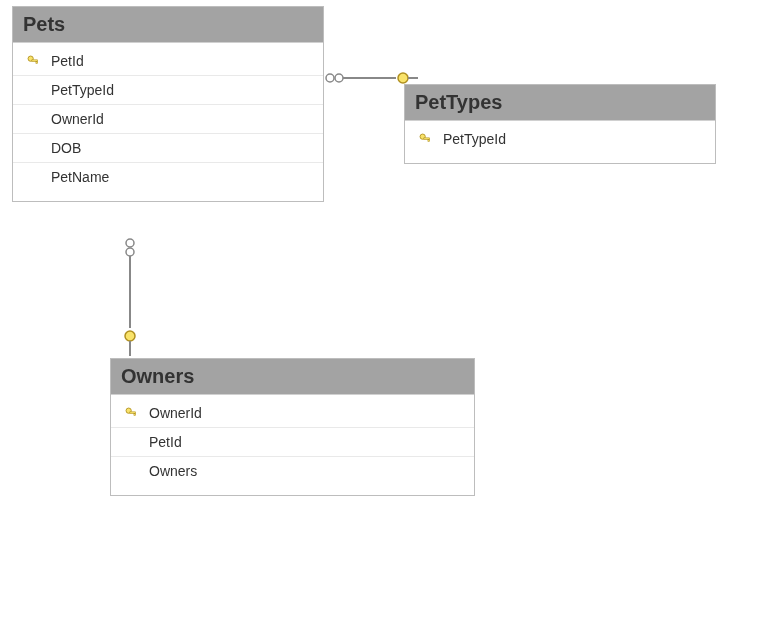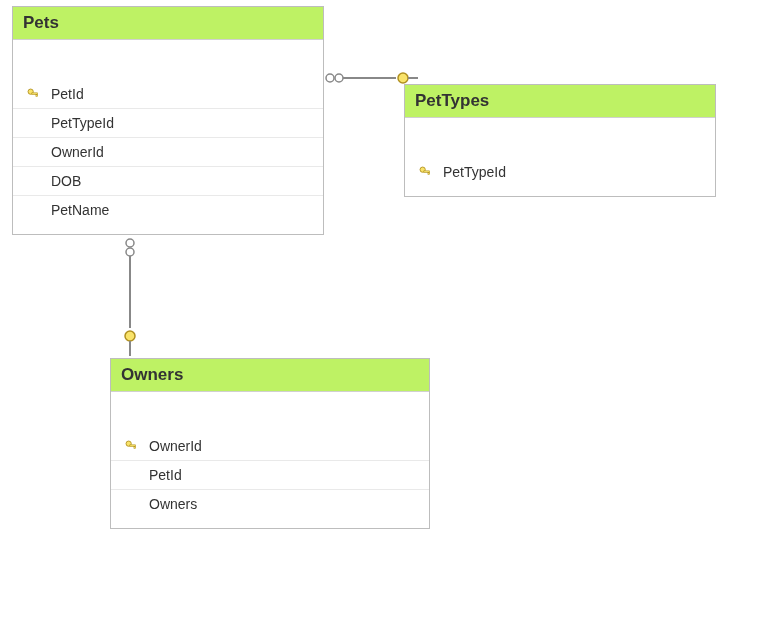--- a/index.html
+++ b/index.html
@@ -17,29 +17,28 @@
     position: relative;
     width: 768px;
     height: 619px;
   }
   .table-box {
     position: absolute;
     border: 1px solid #bdbdbd;
     background: #ffffff;
   }
   .table-header {
-    background: #bef264;
+    background: #a3a3a3;
     border-bottom: 1px solid #d0d0d0;
     font-weight: 600;
-    font-size: 17px;
+    font-size: 20px;
     padding: 6px 10px;
   }
   .table-body {
     padding: 4px 0 10px 0;
-    margin-top: 36px;
   }
   .col-row {
     display: flex;
     align-items: center;
     border-bottom: 1px solid #e9e9e9;
     padding: 6px 10px 6px 8px;
     font-size: 14px;
   }
   .col-row:last-child {
     border-bottom: none;
@@ -139,21 +138,21 @@
               <circle cx="8" cy="8" r="4.5" fill="#f9e36a" stroke="#b09020" stroke-width="1.5"></circle>
               <rect x="10" y="10" width="10" height="3" fill="#f9e36a" stroke="#b09020" stroke-width="1"></rect>
               <rect x="17" y="13" width="3" height="3" fill="#f9e36a" stroke="#b09020" stroke-width="1"></rect>
             </svg>
         </span>
         <span class="col-name">PetTypeId</span>
       </div>
     </div>
   </div>
 
-  <div class="table-box" style="left:110px; top:358px; width:320px;">
+  <div class="table-box" style="left:110px; top:358px; width:365px;">
     <div class="table-header">Owners</div>
     <div class="table-body">
       <div class="col-row">
         <span class="key-cell">
           <svg class="key-icon" viewBox="0 0 24 24">
               <circle cx="8" cy="8" r="4.5" fill="#f9e36a" stroke="#b09020" stroke-width="1.5"></circle>
               <rect x="10" y="10" width="10" height="3" fill="#f9e36a" stroke="#b09020" stroke-width="1"></rect>
               <rect x="17" y="13" width="3" height="3" fill="#f9e36a" stroke="#b09020" stroke-width="1"></rect>
             </svg>
         </span>

